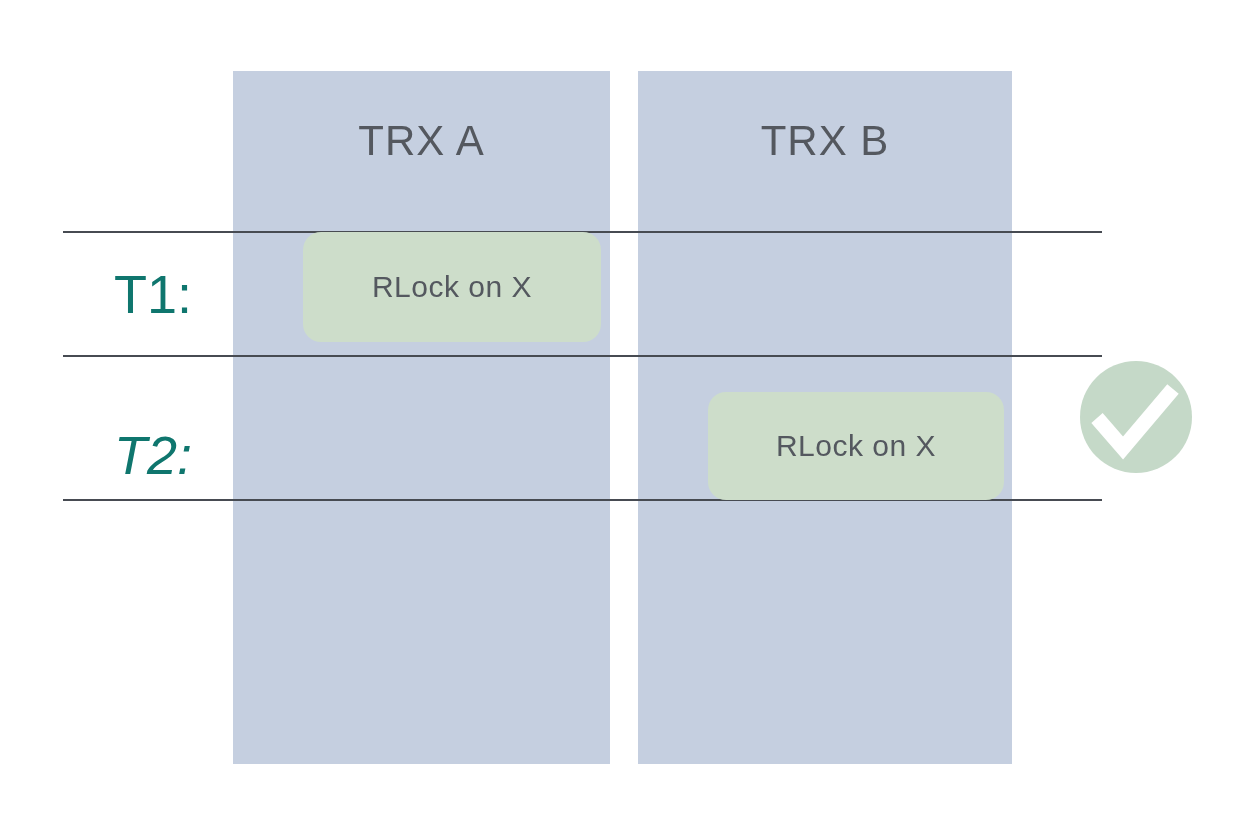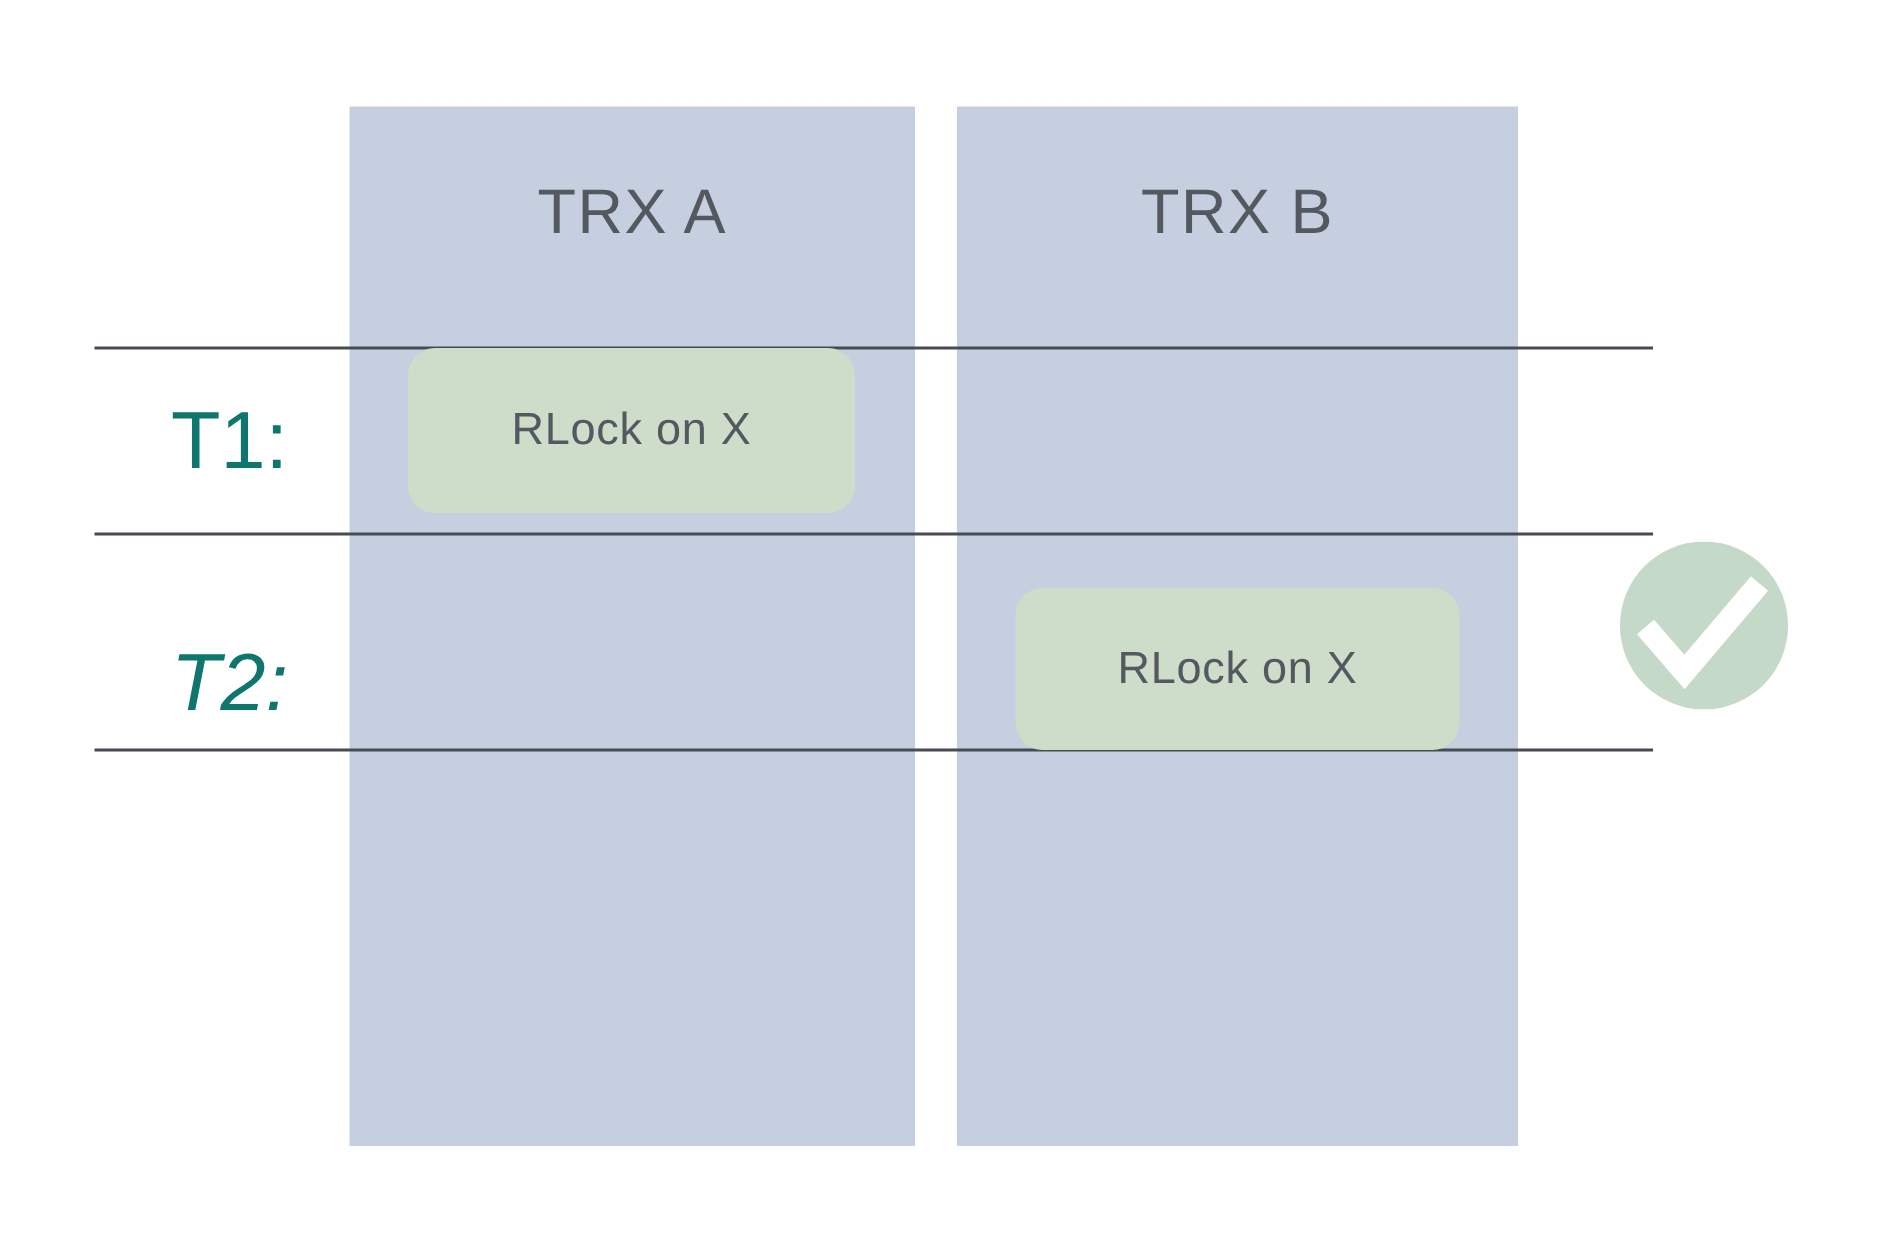--- a/index.html
+++ b/index.html
@@ -61,20 +61,21 @@
     position: absolute;
     background: #cdddca;
     border-radius: 18px;
     display: flex;
     align-items: center;
     justify-content: center;
     font-size: 30px;
     font-weight: 400;
     letter-spacing: 0.5px;
     color: #54585f;
+    margin-left: 31px;
   }
   .event-1 {
     left: 272px;
     top: 232px;
     width: 298px;
     height: 110px;
   }
   .event-2 {
     left: 677px;
     top: 392px;

